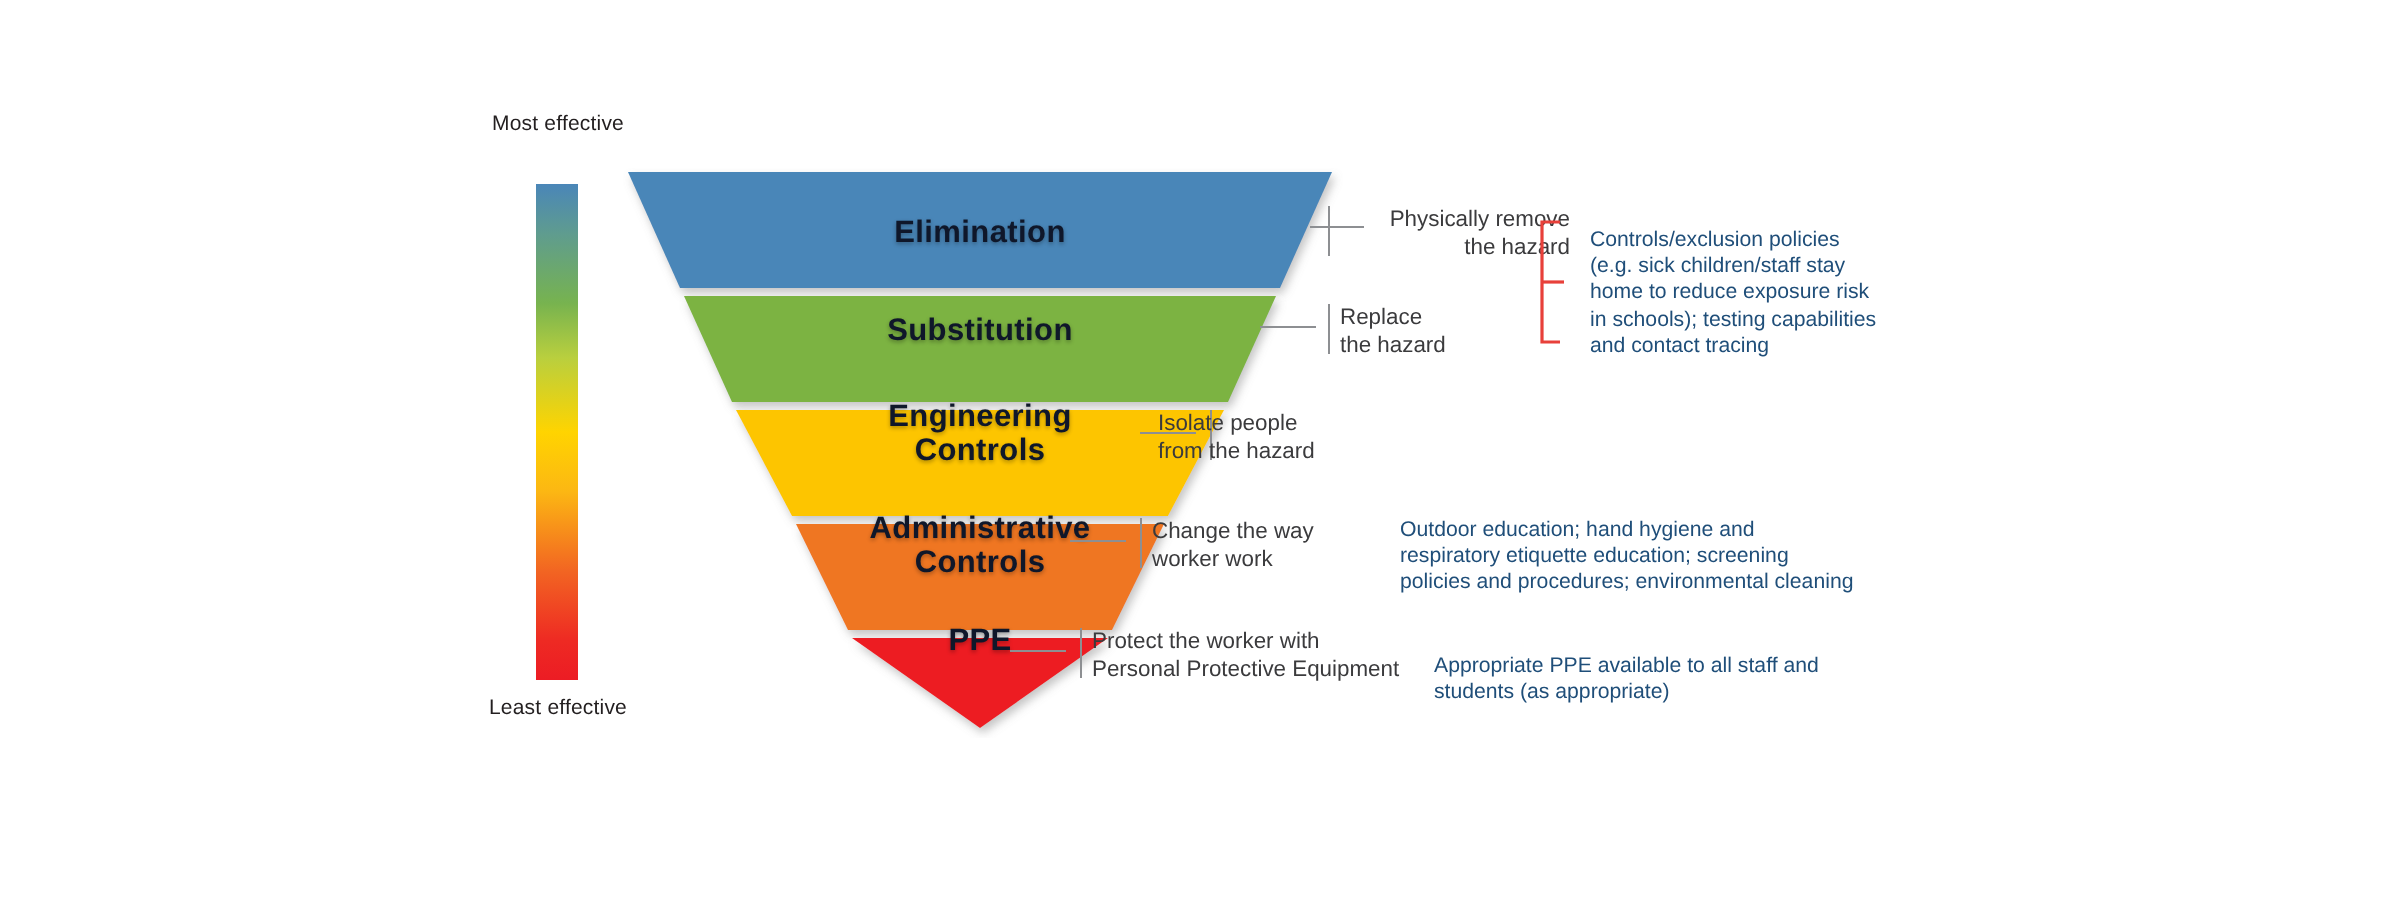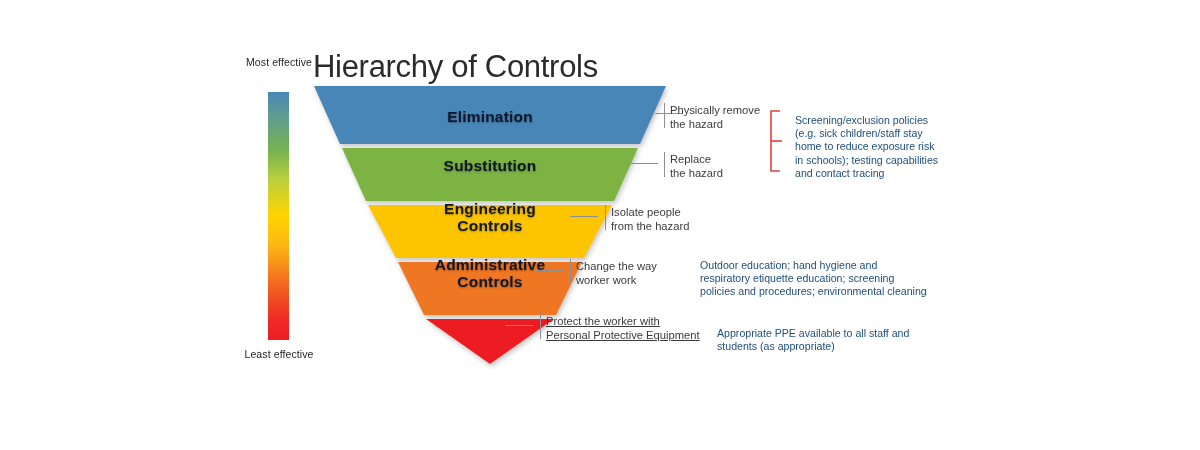--- a/index.html
+++ b/index.html
@@ -143,21 +143,20 @@
 <div id="stage">
 
   <div id="scale-group">
     <div class="scale-label" id="scale-label-most">Most
 effective</div>
     <div id="gradient-bar"></div>
     <div class="scale-label" id="scale-label-least">Least
 effective</div>
   </div>
 
-  <div id="chart-title">Hierarchy of Controls</div>
 
   <div id="pyramid">
     <svg width="380" height="285" viewBox="0 0 380 285" xmlns="http://www.w3.org/2000/svg">
       <defs>
         <filter id="tierShadow" x="-12%" y="-12%" width="128%" height="140%">
           <feDropShadow dx="1.5" dy="2.5" stdDeviation="2.4" flood-color="#7a7a7a" flood-opacity="0.45"></feDropShadow>
         </filter>
       </defs>
 
       <polygon filter="url(#tierShadow)" points="14,2 366,2 340,60 40,60" fill="#4a86b8"></polygon>
@@ -170,55 +169,56 @@
 
       <polygon filter="url(#tierShadow)" points="126,235 254,235 190,280" fill="#ed1c24"></polygon>
     </svg>
 
     <div class="tier-label" id="label-elimination">Elimination</div>
     <div class="tier-label" id="label-substitution">Substitution</div>
     <div class="tier-label" id="label-engineering" style="white-space: pre-line;">Engineering
 Controls</div>
     <div class="tier-label" id="label-administrative" style="white-space: pre-line;">Administrative
 Controls</div>
+    <div class="tier-label" id="label-ppe">PPE</div>
   </div>
 
   <div class="leader" style="left:655px; top:113px; width:27px;"></div>
   <div class="tick" style="left:664px; top:103px; height:25px;"></div>
-  <div class="callout" style="left:670px; top:104px; width:115px;">Physically remove
+  <div class="callout" style="left:670px; top:104px; width:115px;text-align:right;">Physically remove
 the hazard</div>
 
   <div class="leader" style="left:630px; top:163px; width:28px;"></div>
   <div class="tick" style="left:664px; top:152px; height:25px;"></div>
   <div class="callout" style="left:670px; top:153px; width:110px;">Replace
 the hazard</div>
 
   <div class="leader" style="left:570px; top:216px; width:28px;"></div>
   <div class="tick" style="left:605px; top:205px; height:25px;"></div>
-  <div class="callout" style="left:611px; top:206px; width:120px;">Isolate people
+  <div class="callout" style="left:579px; top:206px; width:120px;">Isolate people
 from the hazard</div>
 
   <div class="leader" style="left:535px; top:270px; width:28px;"></div>
   <div class="tick" style="left:570px; top:259px; height:25px;"></div>
   <div class="callout" style="left:576px; top:260px; width:120px;">Change the way
 worker work</div>
 
   <div class="leader" style="left:505px; top:325px; width:28px;"></div>
   <div class="tick" style="left:540px; top:314px; height:25px;"></div>
-  <div class="callout" style="left:546px; top:315px; width:180px;text-decoration:underline;">Protect the worker with
+  <div class="callout" style="left:546px; top:315px; width:180px;">Protect the worker with
 Personal Protective Equipment</div>
 
   <div id="red-bracket">
     <svg width="18" height="62" viewBox="0 0 18 62" xmlns="http://www.w3.org/2000/svg">
       <path d="M12,1 L3,1 L3,61 L12,61" fill="none" stroke="#e8403a" stroke-width="1.6"></path>
       <path d="M3,31 L14,31" fill="none" stroke="#e8403a" stroke-width="1.6"></path>
     </svg>
   </div>
 
-  <div class="note" style="left:795px; top:114px; width:165px;">Screening/exclusion policies
+  <div class="note" style="left:795px; top:114px; width:165px;">Controls/exclusion policies
 (e.g. sick children/staff stay
 home to reduce exposure risk
 in schools); testing capabilities
 and contact tracing</div>
 
 
   <div class="note" style="left:717px; top:327px; width:250px;">Appropriate PPE available to all staff and
 students (as appropriate)</div>
 
   <div class="note" style="left:700px; top:259px; width:262px;">Outdoor education; hand hygiene and

